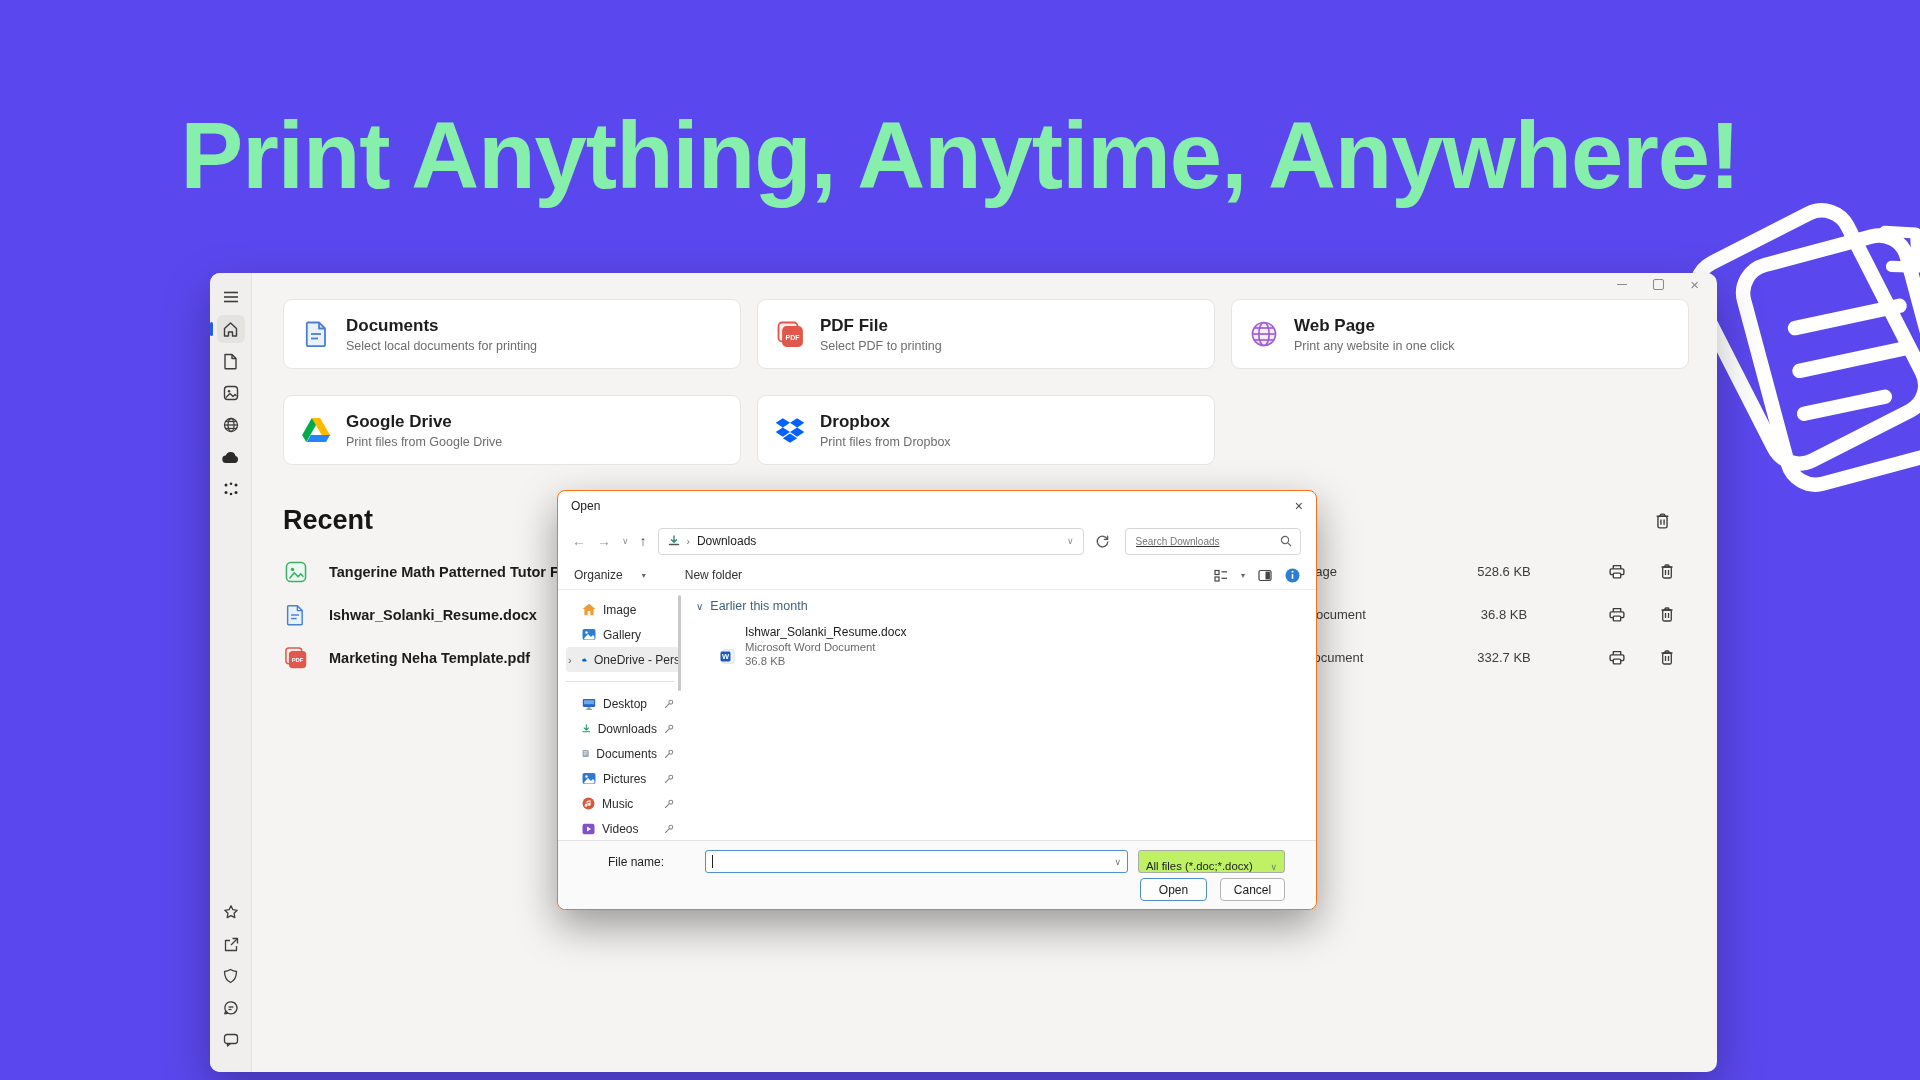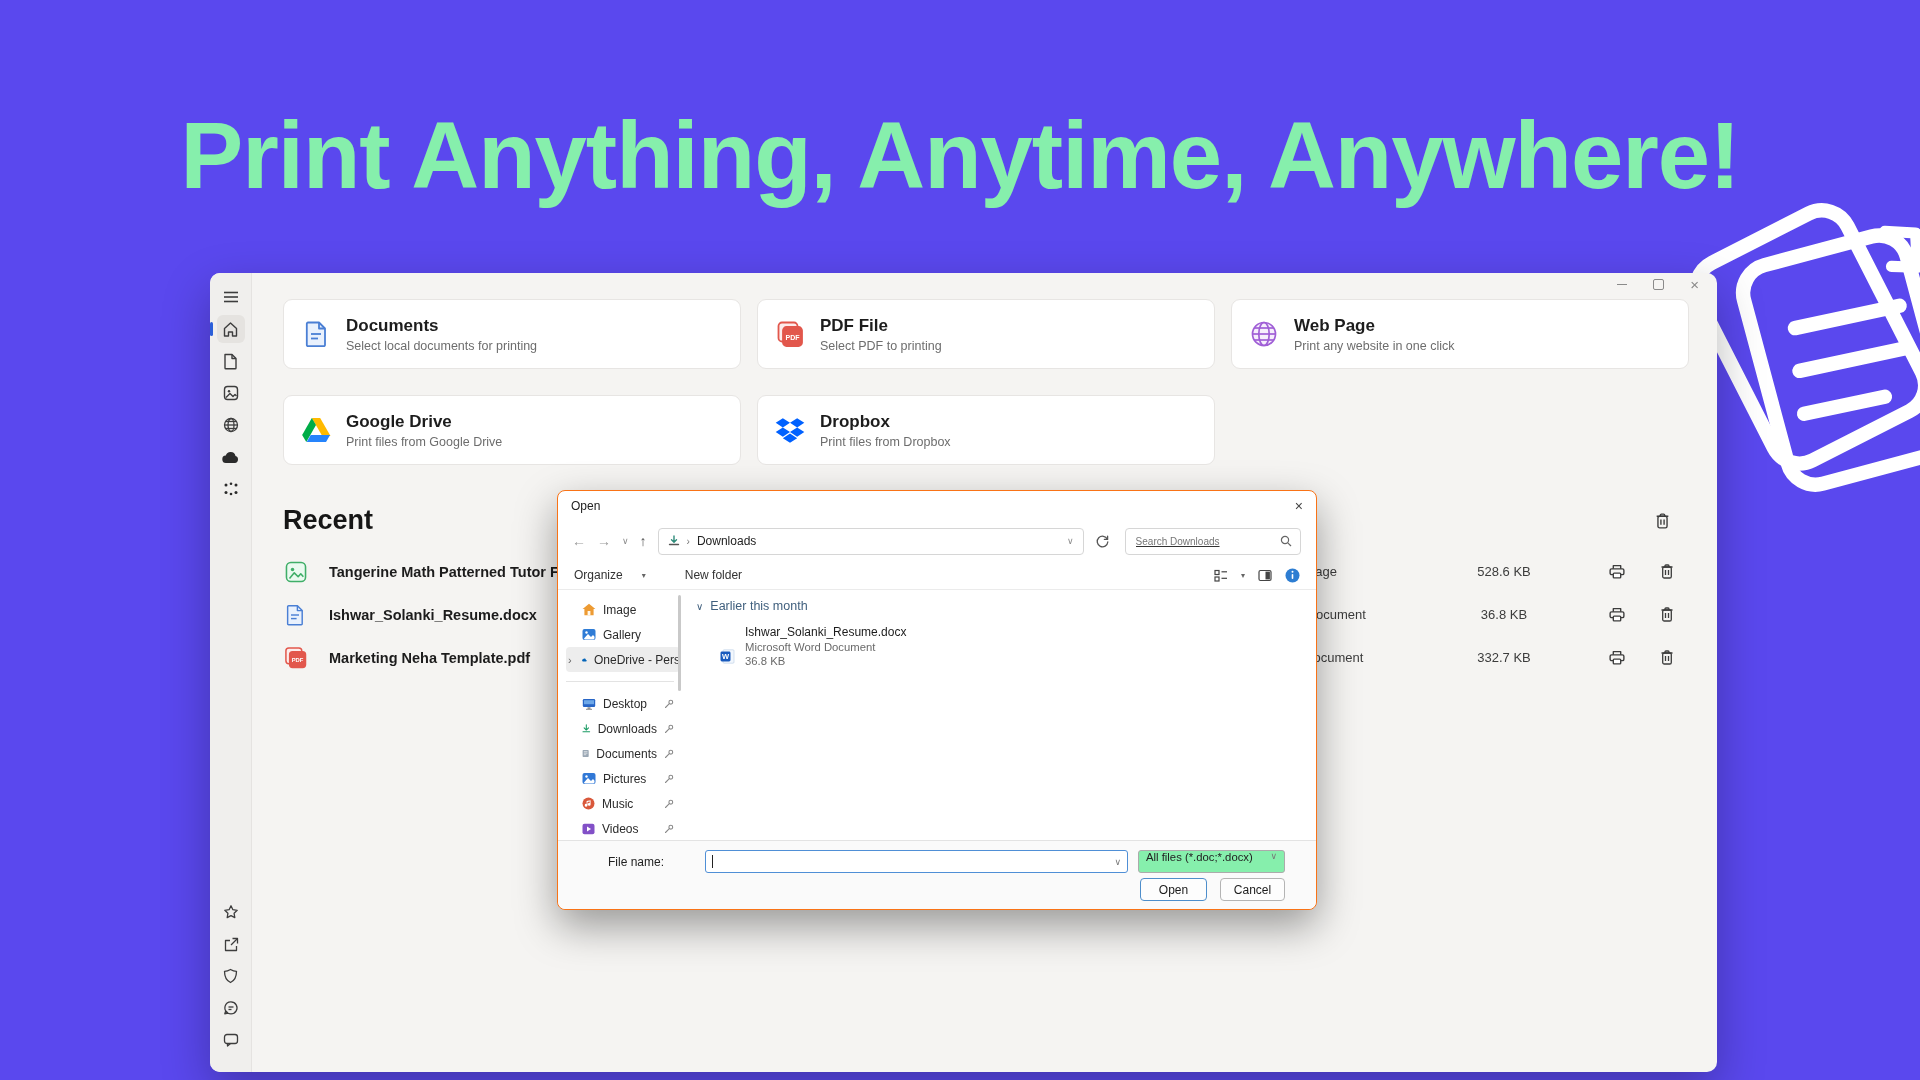--- a/index.html
+++ b/index.html
@@ -102,21 +102,21 @@
   .dlg-footer{position:absolute;left:0;right:0;bottom:0;height:68px;background:#fafafa;border-top:1px solid #e3e3e3;border-radius:0 0 8px 8px;}
   .fname-label{position:absolute;left:50px;top:14px;width:92px;text-align:left;font-size:12px;color:#222;}
   .fname-input{
     position:absolute;left:147px;top:9px;width:423px;height:23px;box-sizing:border-box;
     border:1px solid #4f8fd6;border-radius:3px;background:#fff;display:flex;align-items:center;padding:0 6px;
   }
   .caret-bar{width:1px;height:13px;background:#222;}
   .fname-caret{position:absolute;right:6px;font-size:9px;color:#777;}
   .ftype-combo{
     position:absolute;left:580px;top:9px;width:147px;height:23px;box-sizing:border-box;
-    border:1px solid #ababab;border-radius:3px;background:#86efac;display:flex;align-items:flex-start;padding:0 7px;font-size:11.3px;color:#222;
+    border:1px solid #ababab;border-radius:3px;background:#bef264;display:flex;align-items:flex-end;padding:0 7px;font-size:11.3px;color:#222;
   }
   .ftype-caret{margin-left:auto;font-size:9px;color:#777;}
   .btn{
     position:absolute;top:37px;height:23px;box-sizing:border-box;border-radius:4px;background:#fdfdfd;
     display:flex;align-items:center;justify-content:center;font-size:12px;color:#1c1c1c;
   }
   .btn-open{left:582px;width:67px;border:1.5px solid #4e8ecb;}
   .btn-cancel{left:662px;width:65px;border:1px solid #b4b4b4;}
 </style>
 </head>

